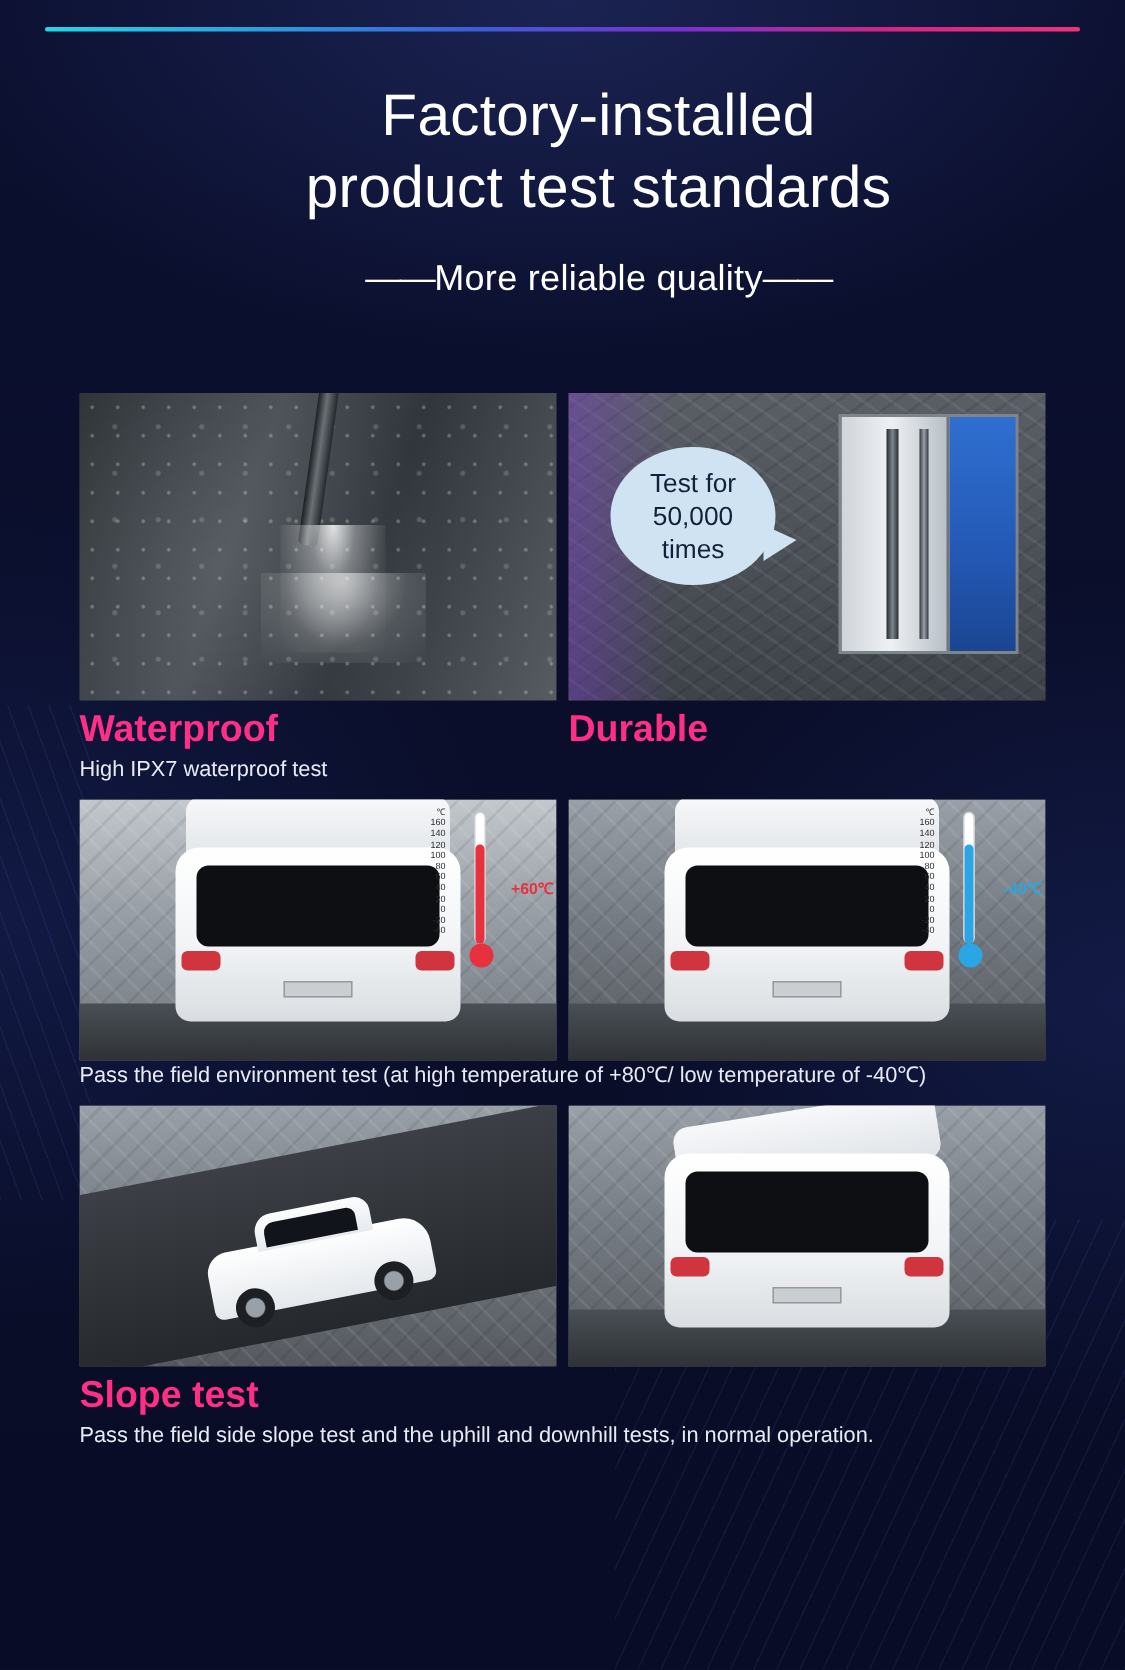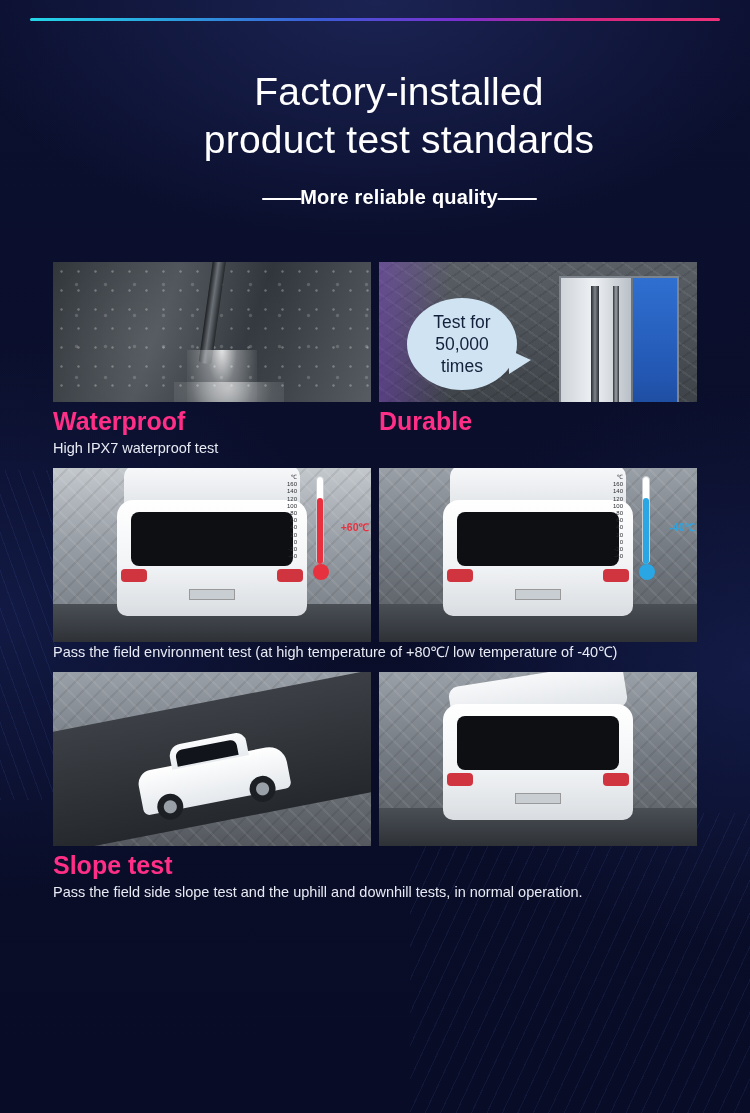--- a/index.html
+++ b/index.html
@@ -43,54 +43,54 @@
   .top-rule {
     position: absolute;
     top: 18px; left: 30px; right: 30px;
     height: 3px;
     background: linear-gradient(90deg, #24d6e8 0%, #2aa7e0 18%, #3c5bd6 42%, #7b2fd0 62%, #d6267f 82%, #f0327a 100%);
     border-radius: 2px;
   }
 
   .header {
     position: absolute;
-    top: 68px; left: 0; right: 0;
+    top: 54px; left: 0; right: 0;
     text-align: center;
     margin-left: 48px;
   }
   .header h1 {
     color: #ffffff;
     font-weight: 400;
     font-size: 39px;
     line-height: 48px;
     letter-spacing: 0.2px;
   }
   .subtitle {
     margin-top: 22px;
     color: #ffffff;
-    font-size: 20px;
-    font-weight: 700;
+    font-size: 24px;
+    font-weight: 400;
     letter-spacing: 0.2px;
   }
   .subtitle .dash { letter-spacing: -1px; }
 
   .content {
     position: absolute;
     top: 262px;
     left: 53px;
     width: 645px;
   }
 
   .row { display: flex; gap: 8px; }
   .cell { width: 318px; }
 
   .photo {
     position: relative;
     width: 100%;
-    height: 140px;
+    height: 205px;
     overflow: hidden;
     background: #3a3d42;
   }
   .photo.tall { height: 174px; }
 
   .heading {
     font-size: 25px;
     line-height: 30px;
     font-weight: 700;
     color: #ff2e86;

